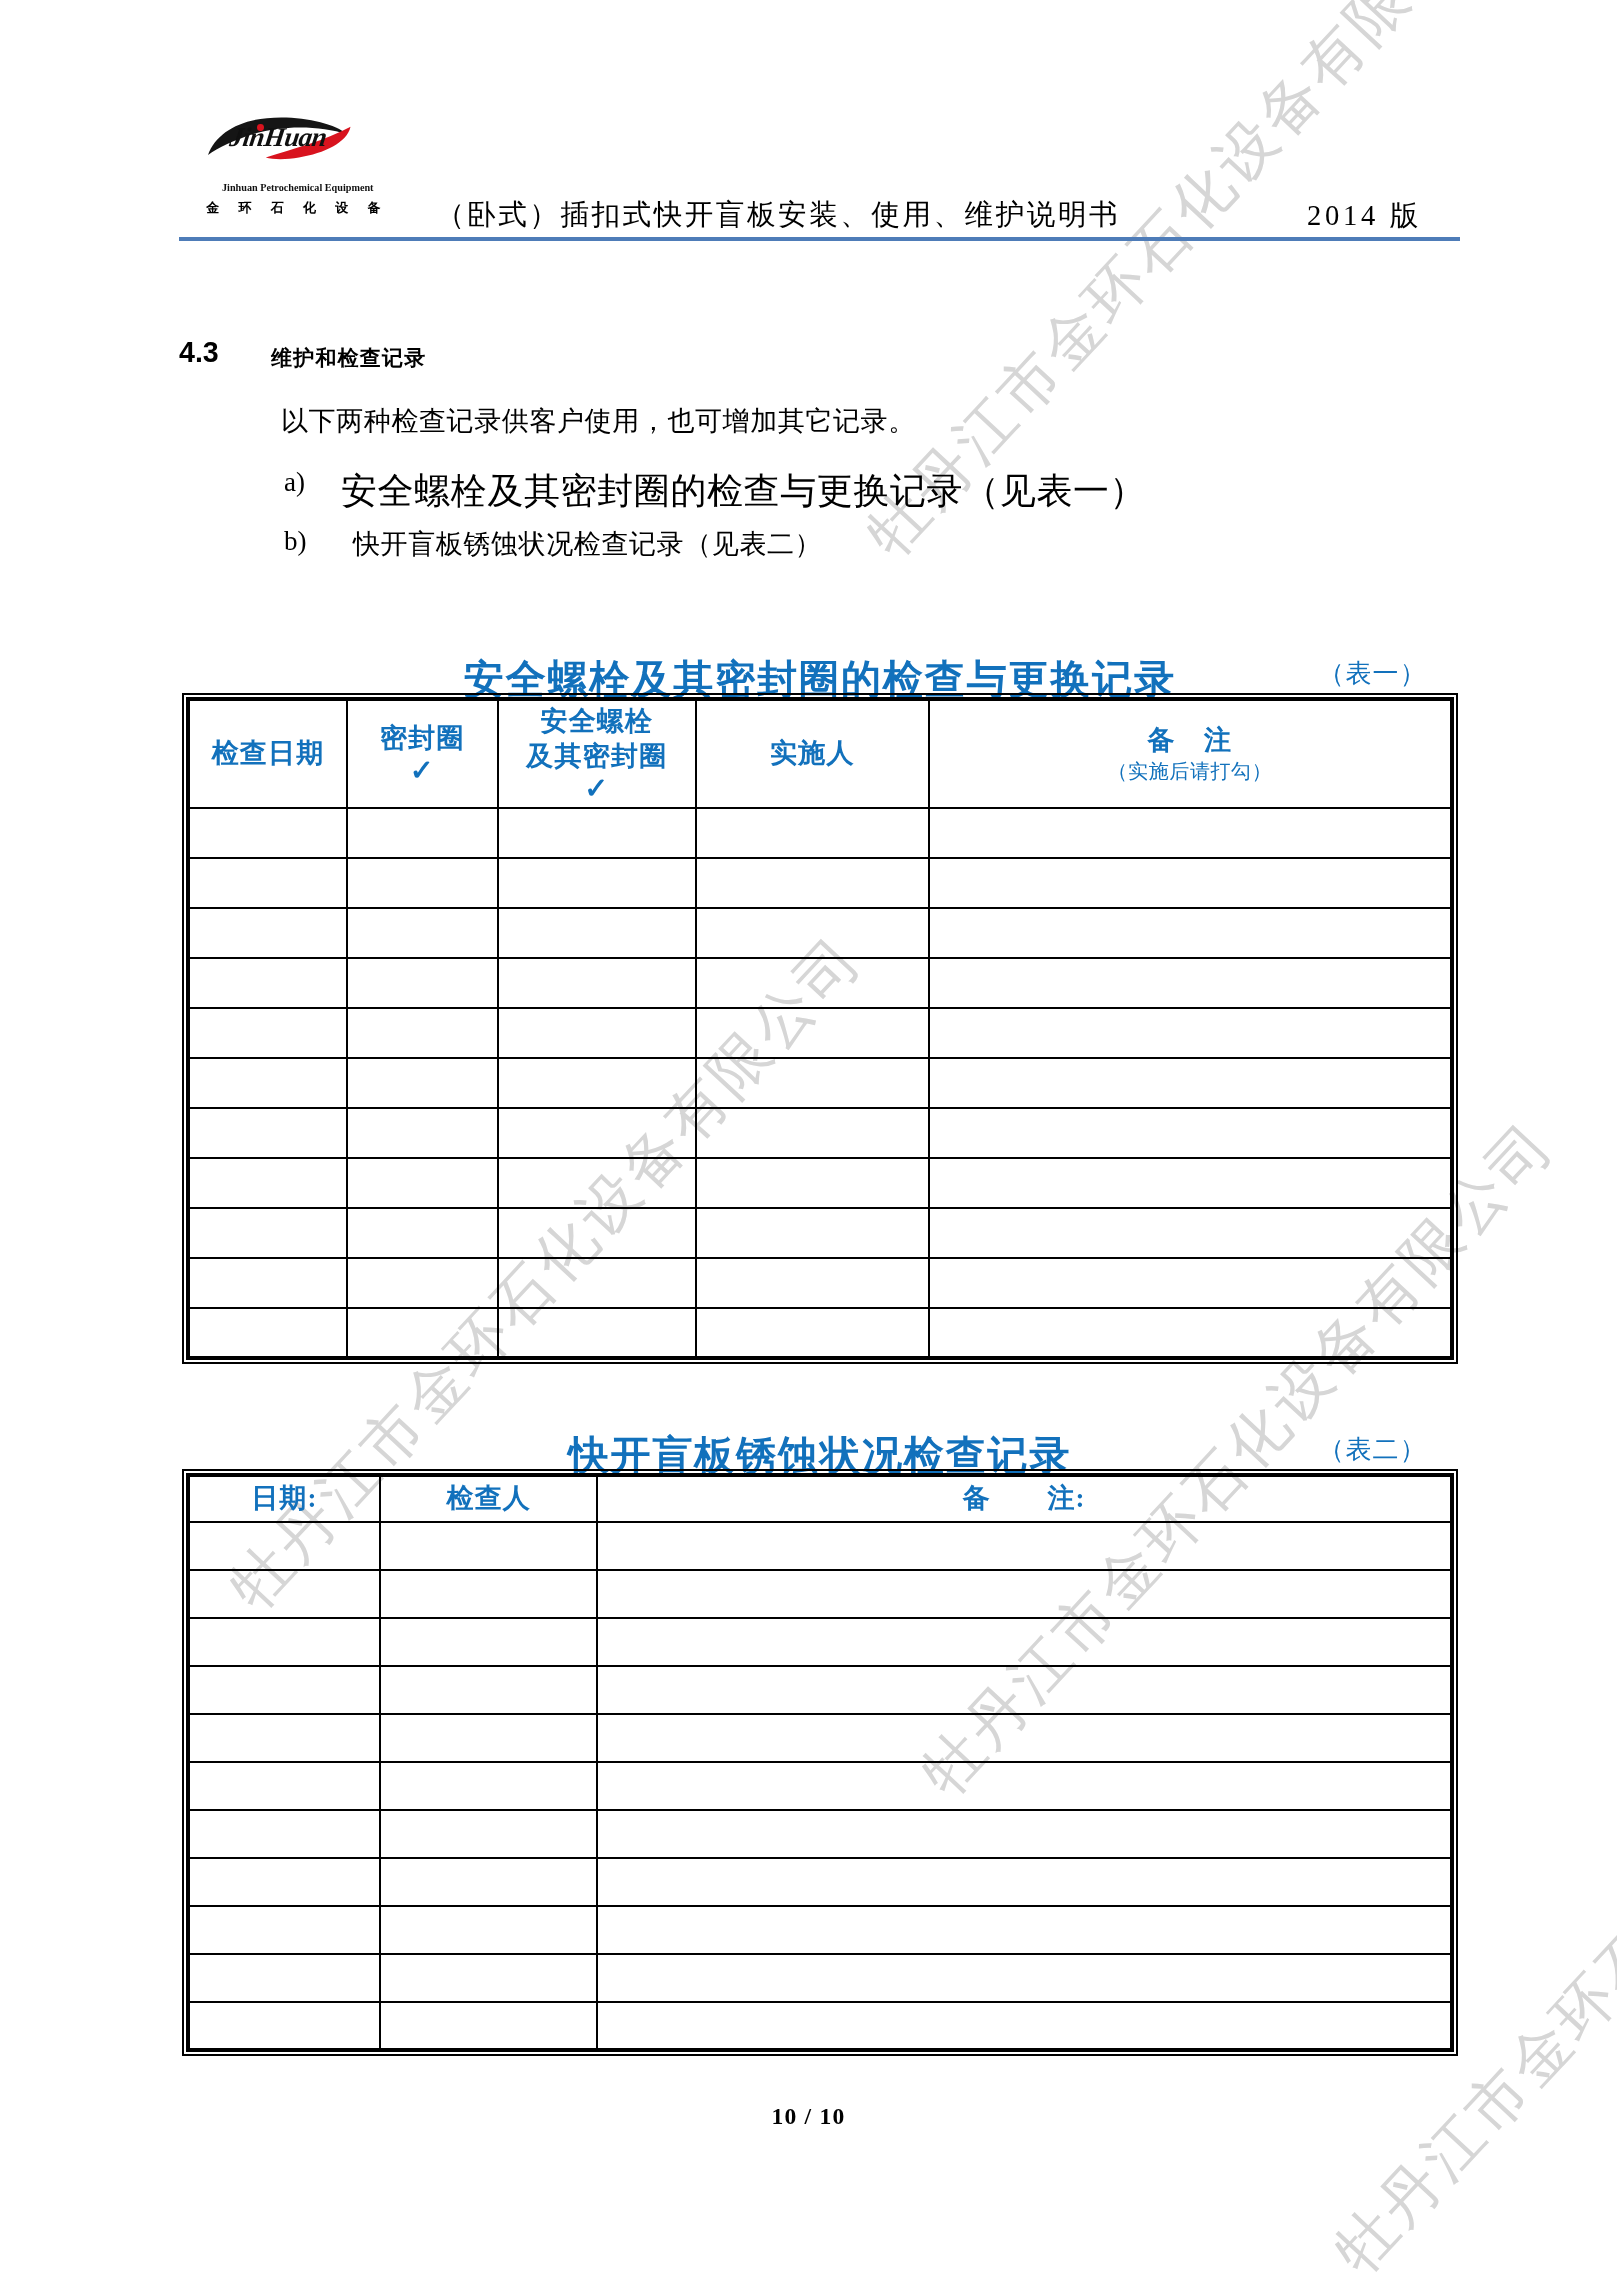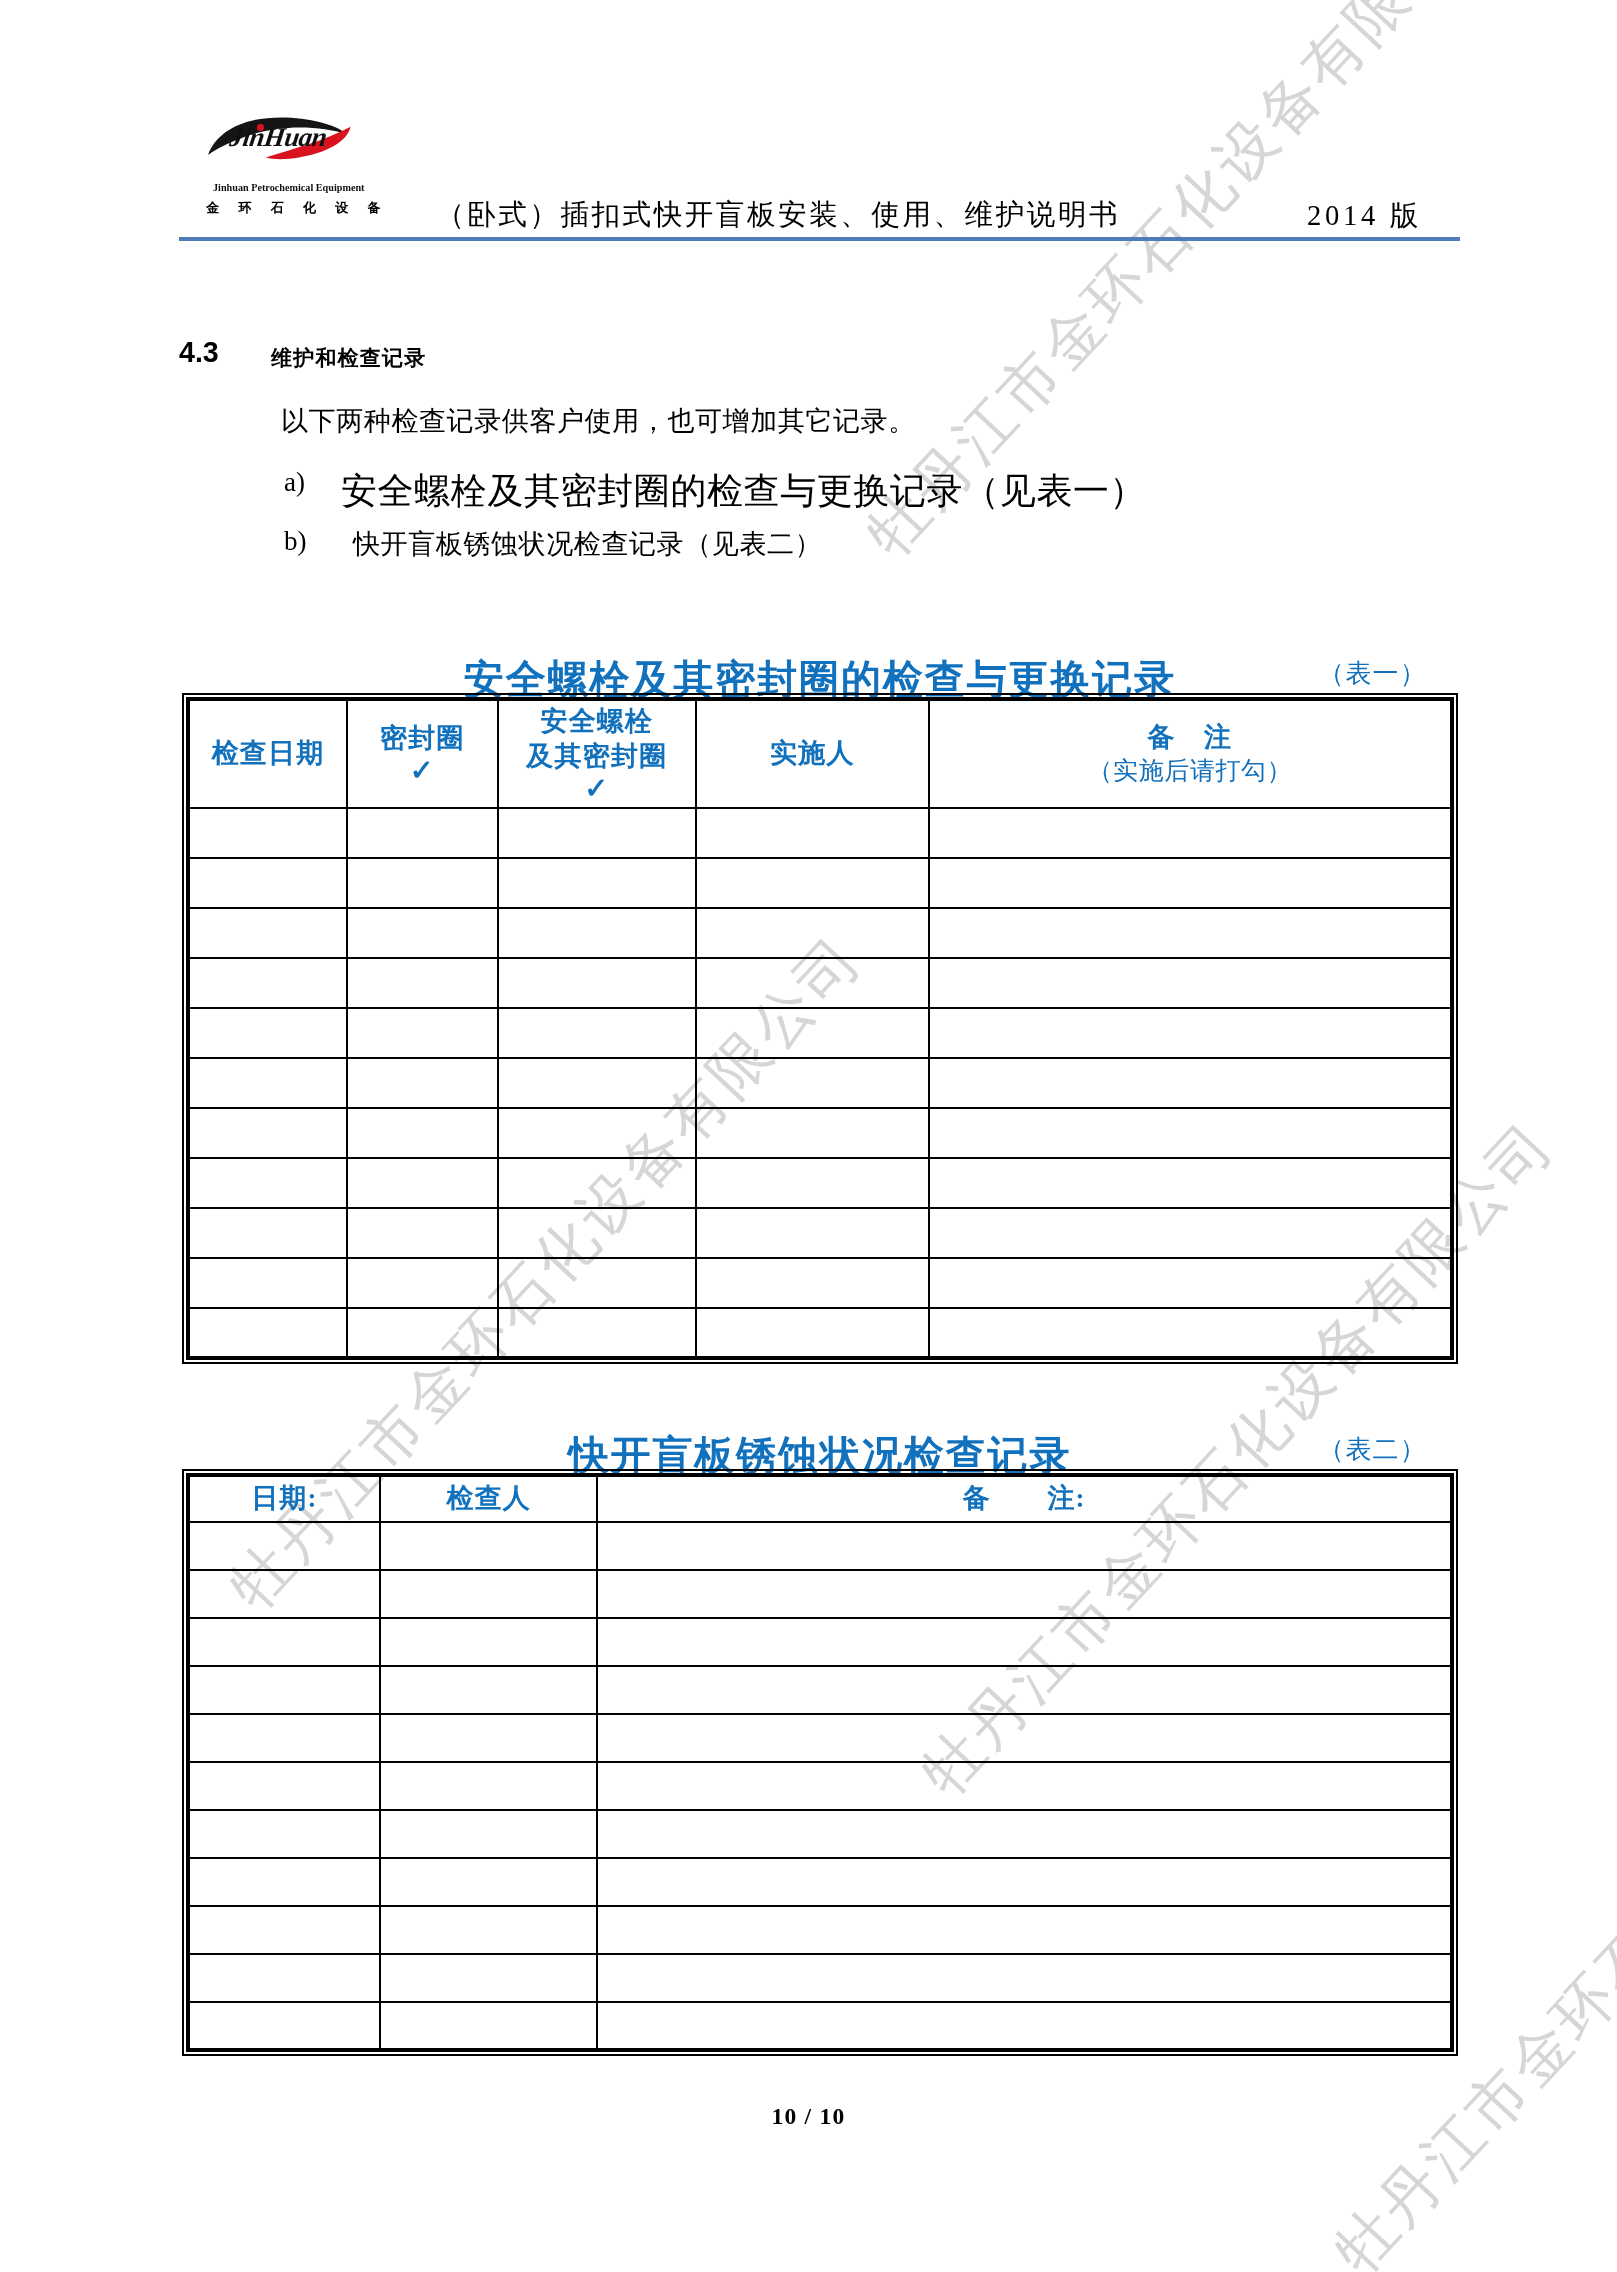--- a/index.html
+++ b/index.html
@@ -27,21 +27,21 @@
     font-size:27px;letter-spacing:-0.6px;color:#101010;
     transform:skewX(-8deg);
   }
   .logo-dot{position:absolute;left:52px;top:7.4px;width:6.8px;height:6.8px;border-radius:50%;
     background:var(--logo-red,#D8131E);}
   .logo-cn{
     position:absolute;left:1.2px;top:46px;width:149px;
     font-weight:bold;font-size:13px;letter-spacing:8px;white-space:nowrap;color:#000000;margin-top:36px;
   }
   .logo-en{
-    position:absolute;left:8px;top:65px;width:149px;
+    position:absolute;left:17px;top:65px;width:149px;
     font-weight:bold;font-size:10.2px;white-space:nowrap;color:#111;
   }
   
   .doc-title{left:436px;top:195px;font-size:28.6px;letter-spacing:2.5px;white-space:nowrap;}
   .edition{left:1307px;top:196px;font-size:28.6px;letter-spacing:3.7px;white-space:nowrap;}
   .hrule{left:179px;top:237px;width:1281px;height:4.3px;background:var(--rule-blue,#4E7CB8);}
   
   .hei{font-family:"Liberation Sans",sans-serif;font-weight:bold;}
   .sec-num{left:179px;top:336px;font-size:28.6px;}
   .sec-head{left:271px;top:336px;font-size:21px;letter-spacing:1.2px;margin-top:8px;}
@@ -78,21 +78,21 @@
     text-align:center;vertical-align:middle;
     color:var(--accent-blue,#1271BC);font-weight:bold;font-size:27px;
     font-family:"Liberation Serif",serif;letter-spacing:1.2px;line-height:1.3;
   }
   .t1 thead tr{height:109px;}
   .t1 tbody tr{height:50px;}
   .t2 thead tr{height:47px;}
   .t2 tbody tr{height:48px;}
   th .hline{display:block;}
   th .check{display:block;font-size:28.6px;font-weight:bold;line-height:1.05;}
-  th .note{display:block;font-size:25px;font-weight:normal;letter-spacing:0.6px;text-align:center;}
+  th .note{display:block;font-size:20px;font-weight:normal;letter-spacing:0.6px;text-align:center;}
   
   .pagenum{left:0;top:2103px;width:1617px;text-align:center;
     font-size:23.6px;font-weight:bold;letter-spacing:1.2px;}
 </style>
 </head>
 <body>
 
 <div class="page">
 
   <span class="wm" style="left:1183px;top:220px;">牡丹江市金环石化设备有限公司</span>

